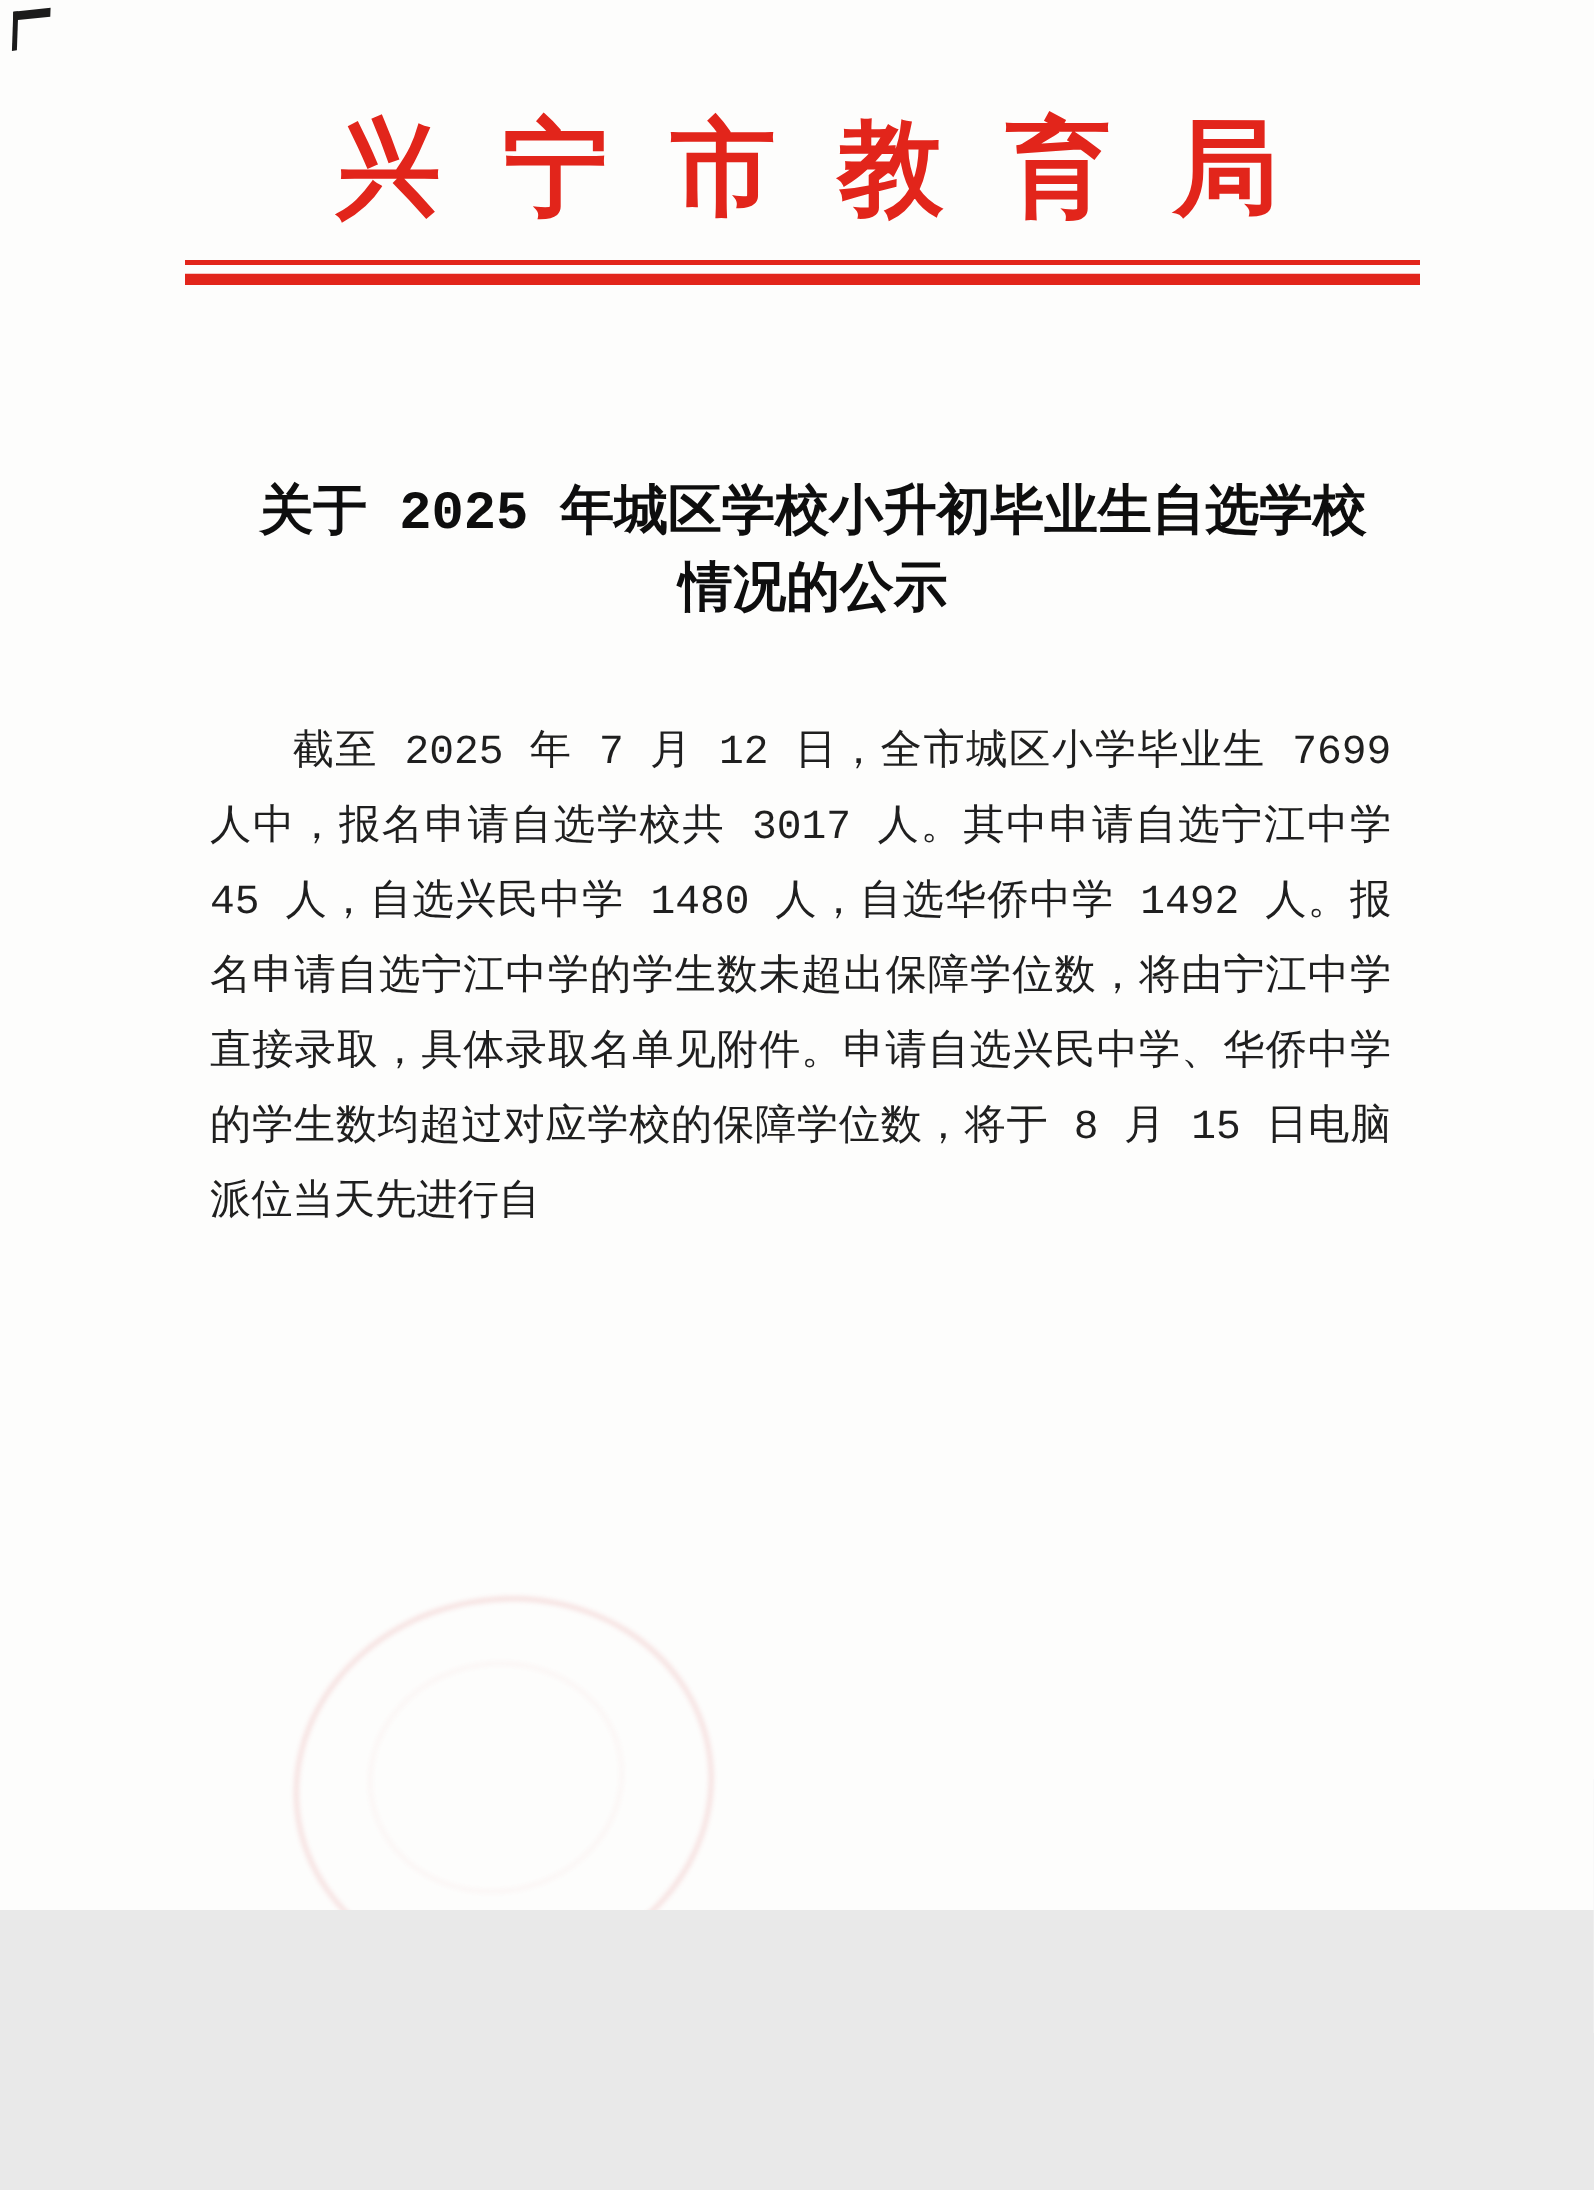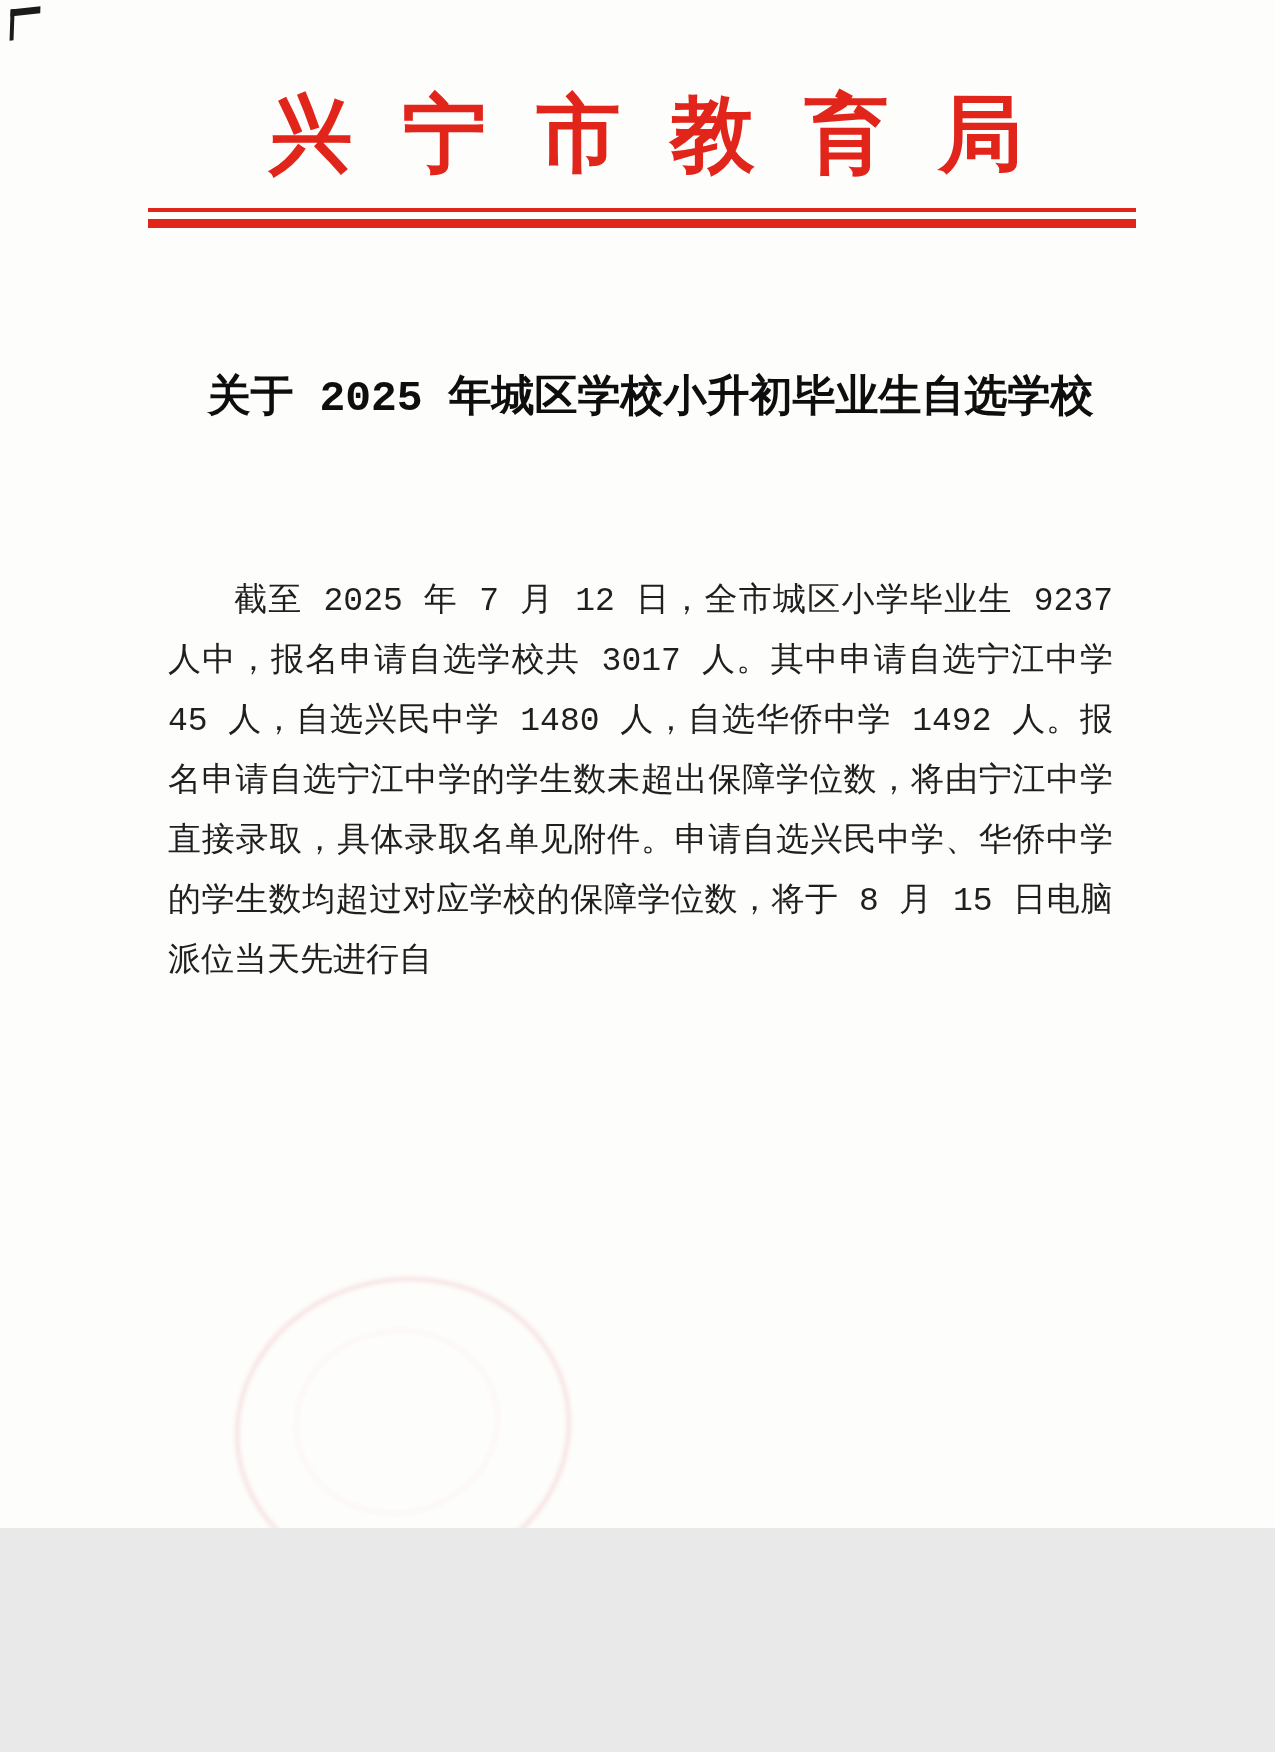--- a/index.html
+++ b/index.html
@@ -55,21 +55,21 @@
     right: 155px;
     font-size: 31px;
     letter-spacing: 2px;
     color: #222;
   }
 
   
   .title {
     position: absolute;
     top: 368px; left: 90px; right: 80px;
-    margin: 0;
+    margin: 12px;
     text-align: center;
     font-size: 43px;
     font-weight: bold;
     line-height: 62px;
     color: #0e0e0e;
   }
   .title .title-line { display: block; }
 
   
   .body-text {
@@ -117,21 +117,22 @@
 
   <header>
     <div class="agency">兴宁市教育局</div>
     <div class="rule rule-thin"></div>
     <div class="rule rule-thick"></div>
   </header>
 
 
   <h1 class="title">
     <span class="title-line">关于 2025 年城区学校小升初毕业生自选学校</span>
+    <span class="title-line">情况的公示</span>
   </h1>
 
   <main class="body-text">
-    <p>截至 2025 年 7 月 12 日，全市城区小学毕业生 9237 人中，报名申请自选学校共 3017 人。其中申请自选宁江中学 45 人，自选兴民中学 1480 人，自选华侨中学 1492 人。报名申请自选宁江中学的学生数未超出保障学位数，将由宁江中学直接录取，具体录取名单见附件。申请自选兴民中学、华侨中学的学生数均超过对应学校的保障学位数，将于 8 月 15 日电脑派位当天先进行自</p>
+    <p>截至 2025 年 7 月 12 日，全市城区小学毕业生 7699 人中，报名申请自选学校共 3017 人。其中申请自选宁江中学 45 人，自选兴民中学 1480 人，自选华侨中学 1492 人。报名申请自选宁江中学的学生数未超出保障学位数，将由宁江中学直接录取，具体录取名单见附件。申请自选兴民中学、华侨中学的学生数均超过对应学校的保障学位数，将于 8 月 15 日电脑派位当天先进行自</p>
   </main>
 
   <div class="stamp"></div>
 
 </div>
 
 </body></html>

